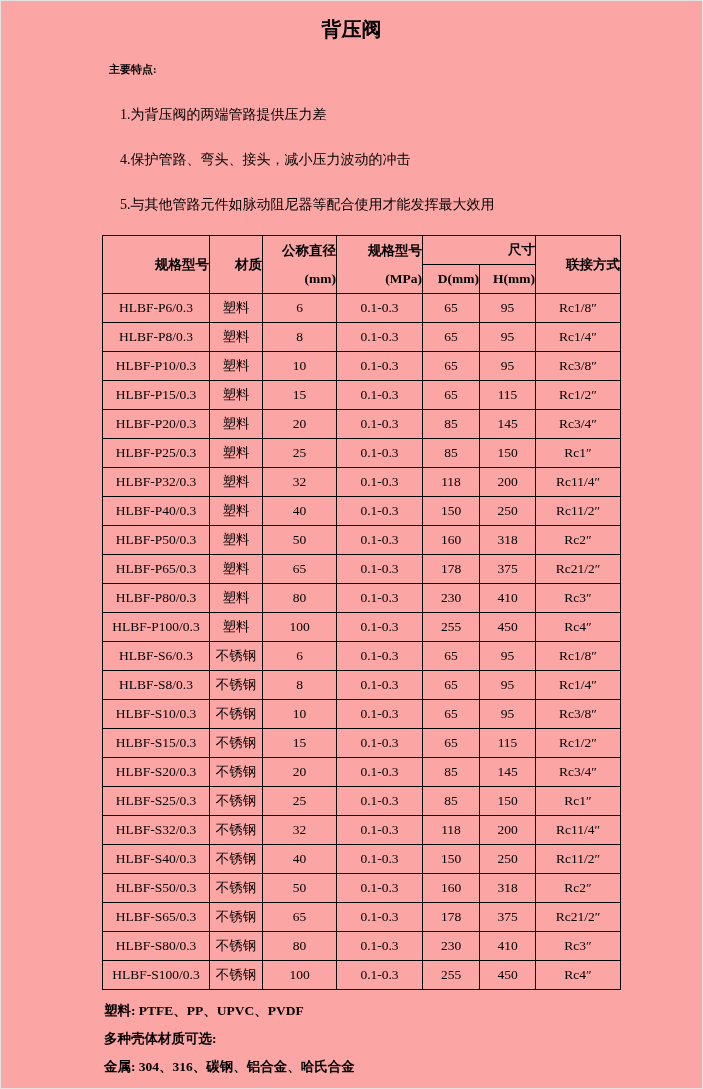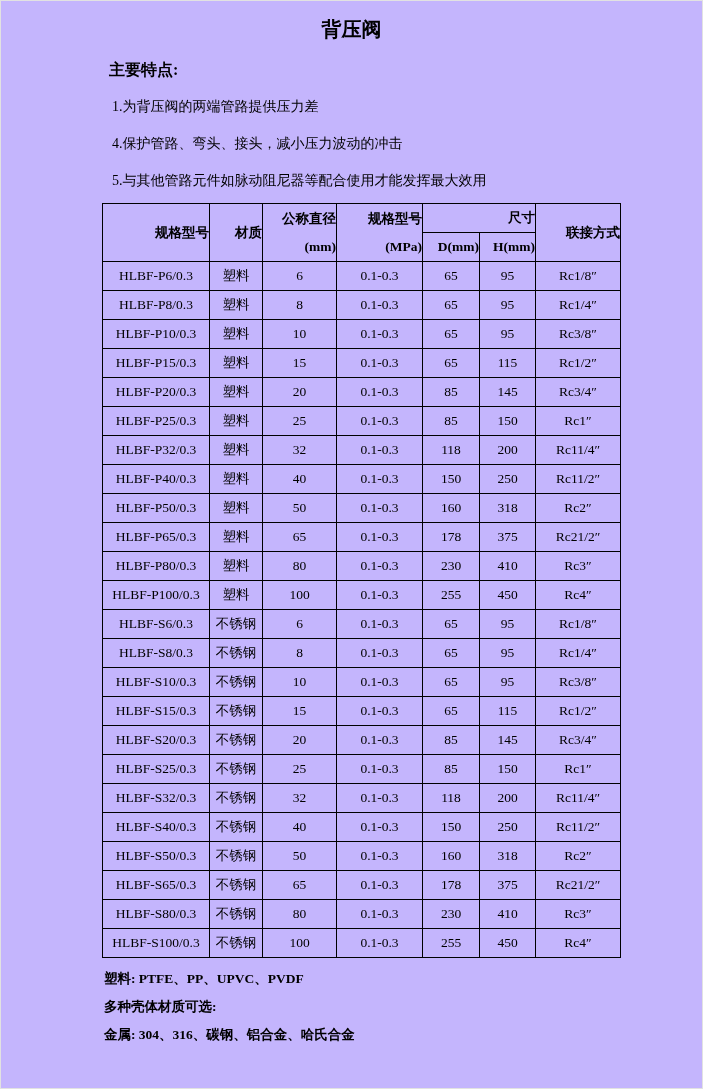--- a/index.html
+++ b/index.html
@@ -1,42 +1,42 @@
 <!DOCTYPE html>
 <html><head>
 <meta charset="utf-8">
 <style>
   html, body { margin: 0; padding: 0; background: #ffffff; }
   .page {
     position: relative;
     width: 703px;
     height: 1089px;
     box-sizing: border-box;
-    background: #c4b5fd;
+    background: #fca5a5;
     border: 1px solid #e2e2e2;
     font-family: "Liberation Serif", "DejaVu Serif", serif;
     color: #000000;
     overflow: hidden;
   }
   .doc-title {
     margin: 15px 0 0 0;
     text-align: center;
     font-size: 20px;
     font-weight: 700;
     line-height: 27px;
   }
   .body-col { margin: 12px 78px 0 103px; }
   .sec-heading {
     margin: 0 0 0 5px;
-    font-size: 16px;
+    font-size: 11px;
     font-weight: 700;
     line-height: 29px;
   }
   .feature {
-    margin: 8px;
+    margin: 16px;
     font-size: 14px;
     font-weight: 400;
     line-height: 29px;
   }
   .spec-table {
     border-collapse: collapse;
     table-layout: fixed;
     margin: 5px 0 0 -2px;
     width: 518px;
   }

